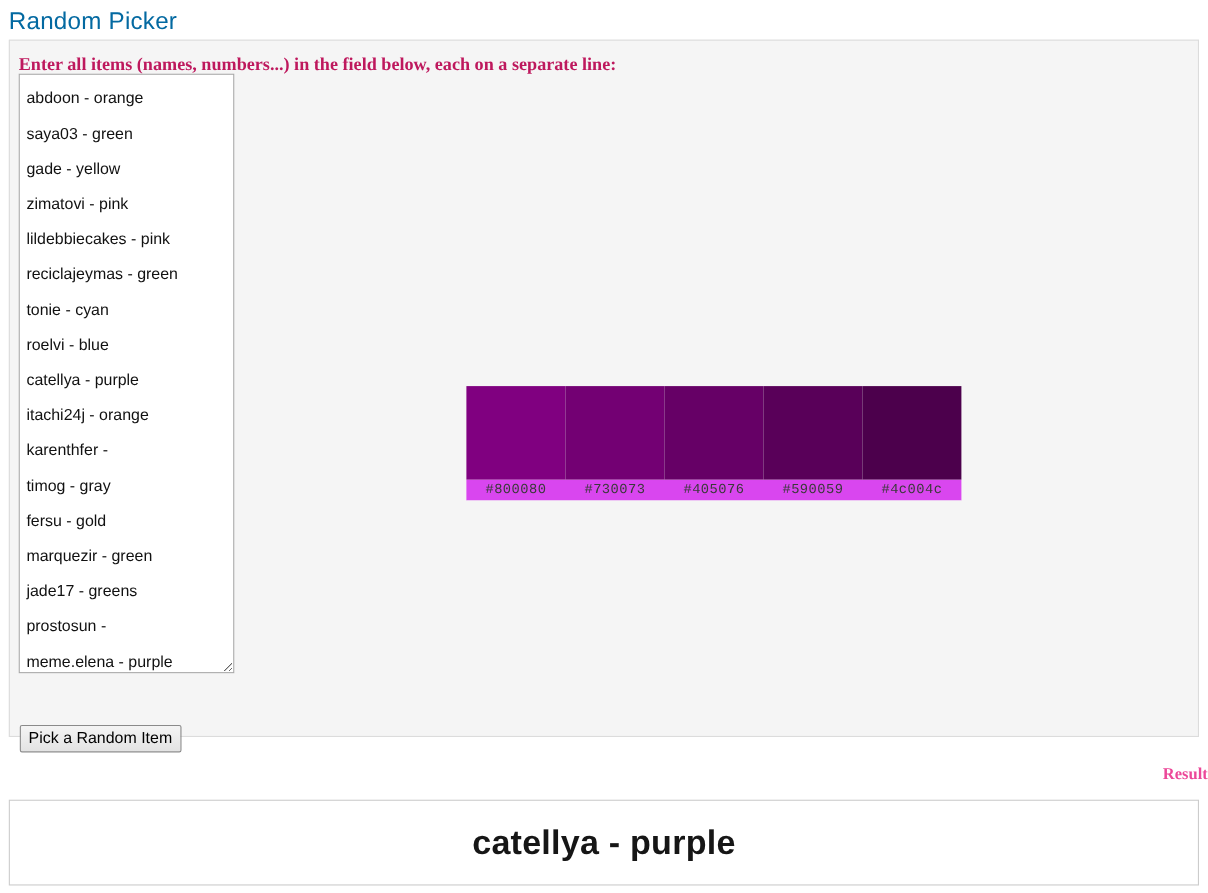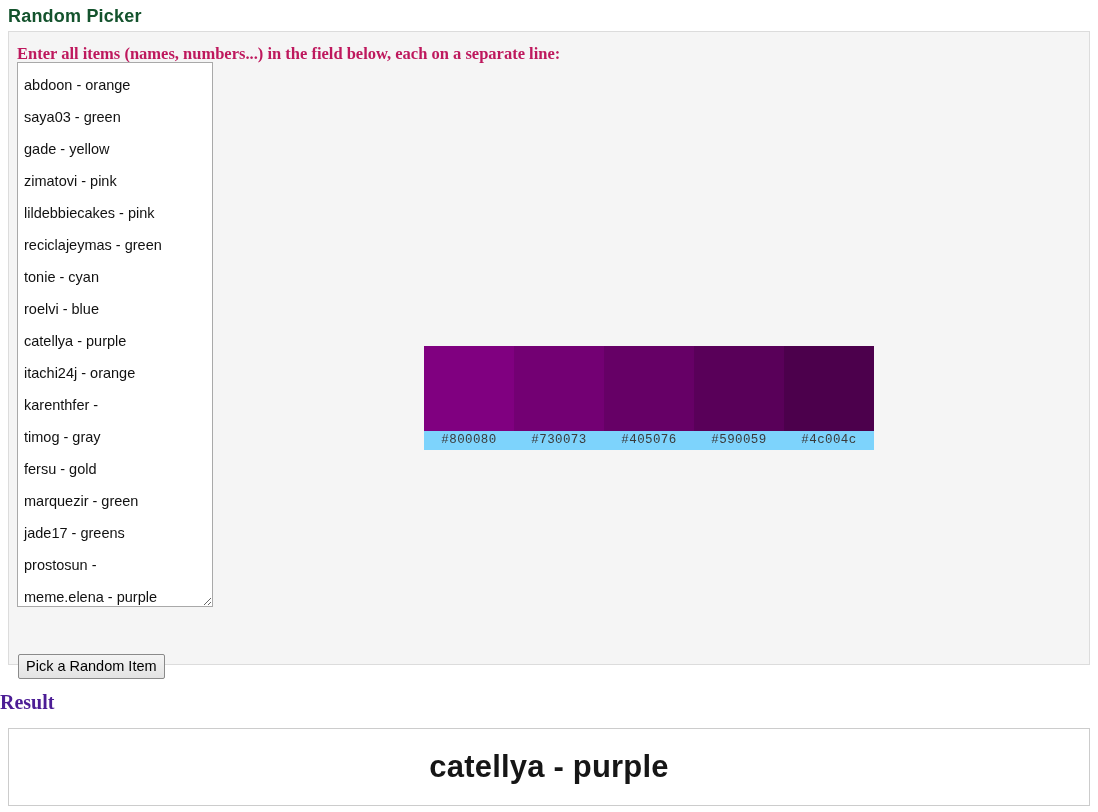--- a/index.html
+++ b/index.html
@@ -7,23 +7,23 @@
     margin: 0;
     padding: 0;
     width: 1098px;
     height: 812px;
     background: #ffffff;
     font-family: "Liberation Sans", sans-serif;
     overflow: hidden;
   }
 
   #page-title {
-    font-size: 18px;
-    font-weight: 700;
-    color: #14532d;
+    font-size: 22px;
+    font-weight: 400;
+    color: #0369a1;
     margin: 0;
     padding: 6px 0 4px 8px;
     letter-spacing: 0.2px;
   }
 
   .panel {
     margin: 0 8px;
     border: 1px solid #dcdcdc;
     background: #f5f5f5;
     height: 634px;
@@ -111,40 +111,40 @@
   .swatch-row {
     display: flex;
     width: 450px;
   }
   .swatch-cell { width: 90px; }
   .swatch-color { height: 85px; }
 
   .swatch-labels {
     display: flex;
     width: 450px;
-    background: #7dd3fc;
+    background: #d946ef;
   }
   .swatch-label {
     width: 90px;
     text-align: center;
     font-family: "Liberation Mono", monospace;
     font-size: 12.5px;
     color: #3a3a3a;
     line-height: 19px;
     letter-spacing: 0.4px;
   }
 
   .row-gap { height: 2px; background: #f5f5f5; }
 
   .result-heading {
-    text-align: left;
+    text-align: right;
     font-family: "Liberation Serif", serif;
     font-weight: bold;
-    font-size: 20px;
-    color: #4c1d95;
+    font-size: 15px;
+    color: #ec4899;
     margin: 0;
     padding: 26px 0 14px 0;
   }
 
   .result-box {
     margin: 0 8px;
     border: 1px solid #cccccc;
     background: #ffffff;
     height: 78px;
     display: flex;

